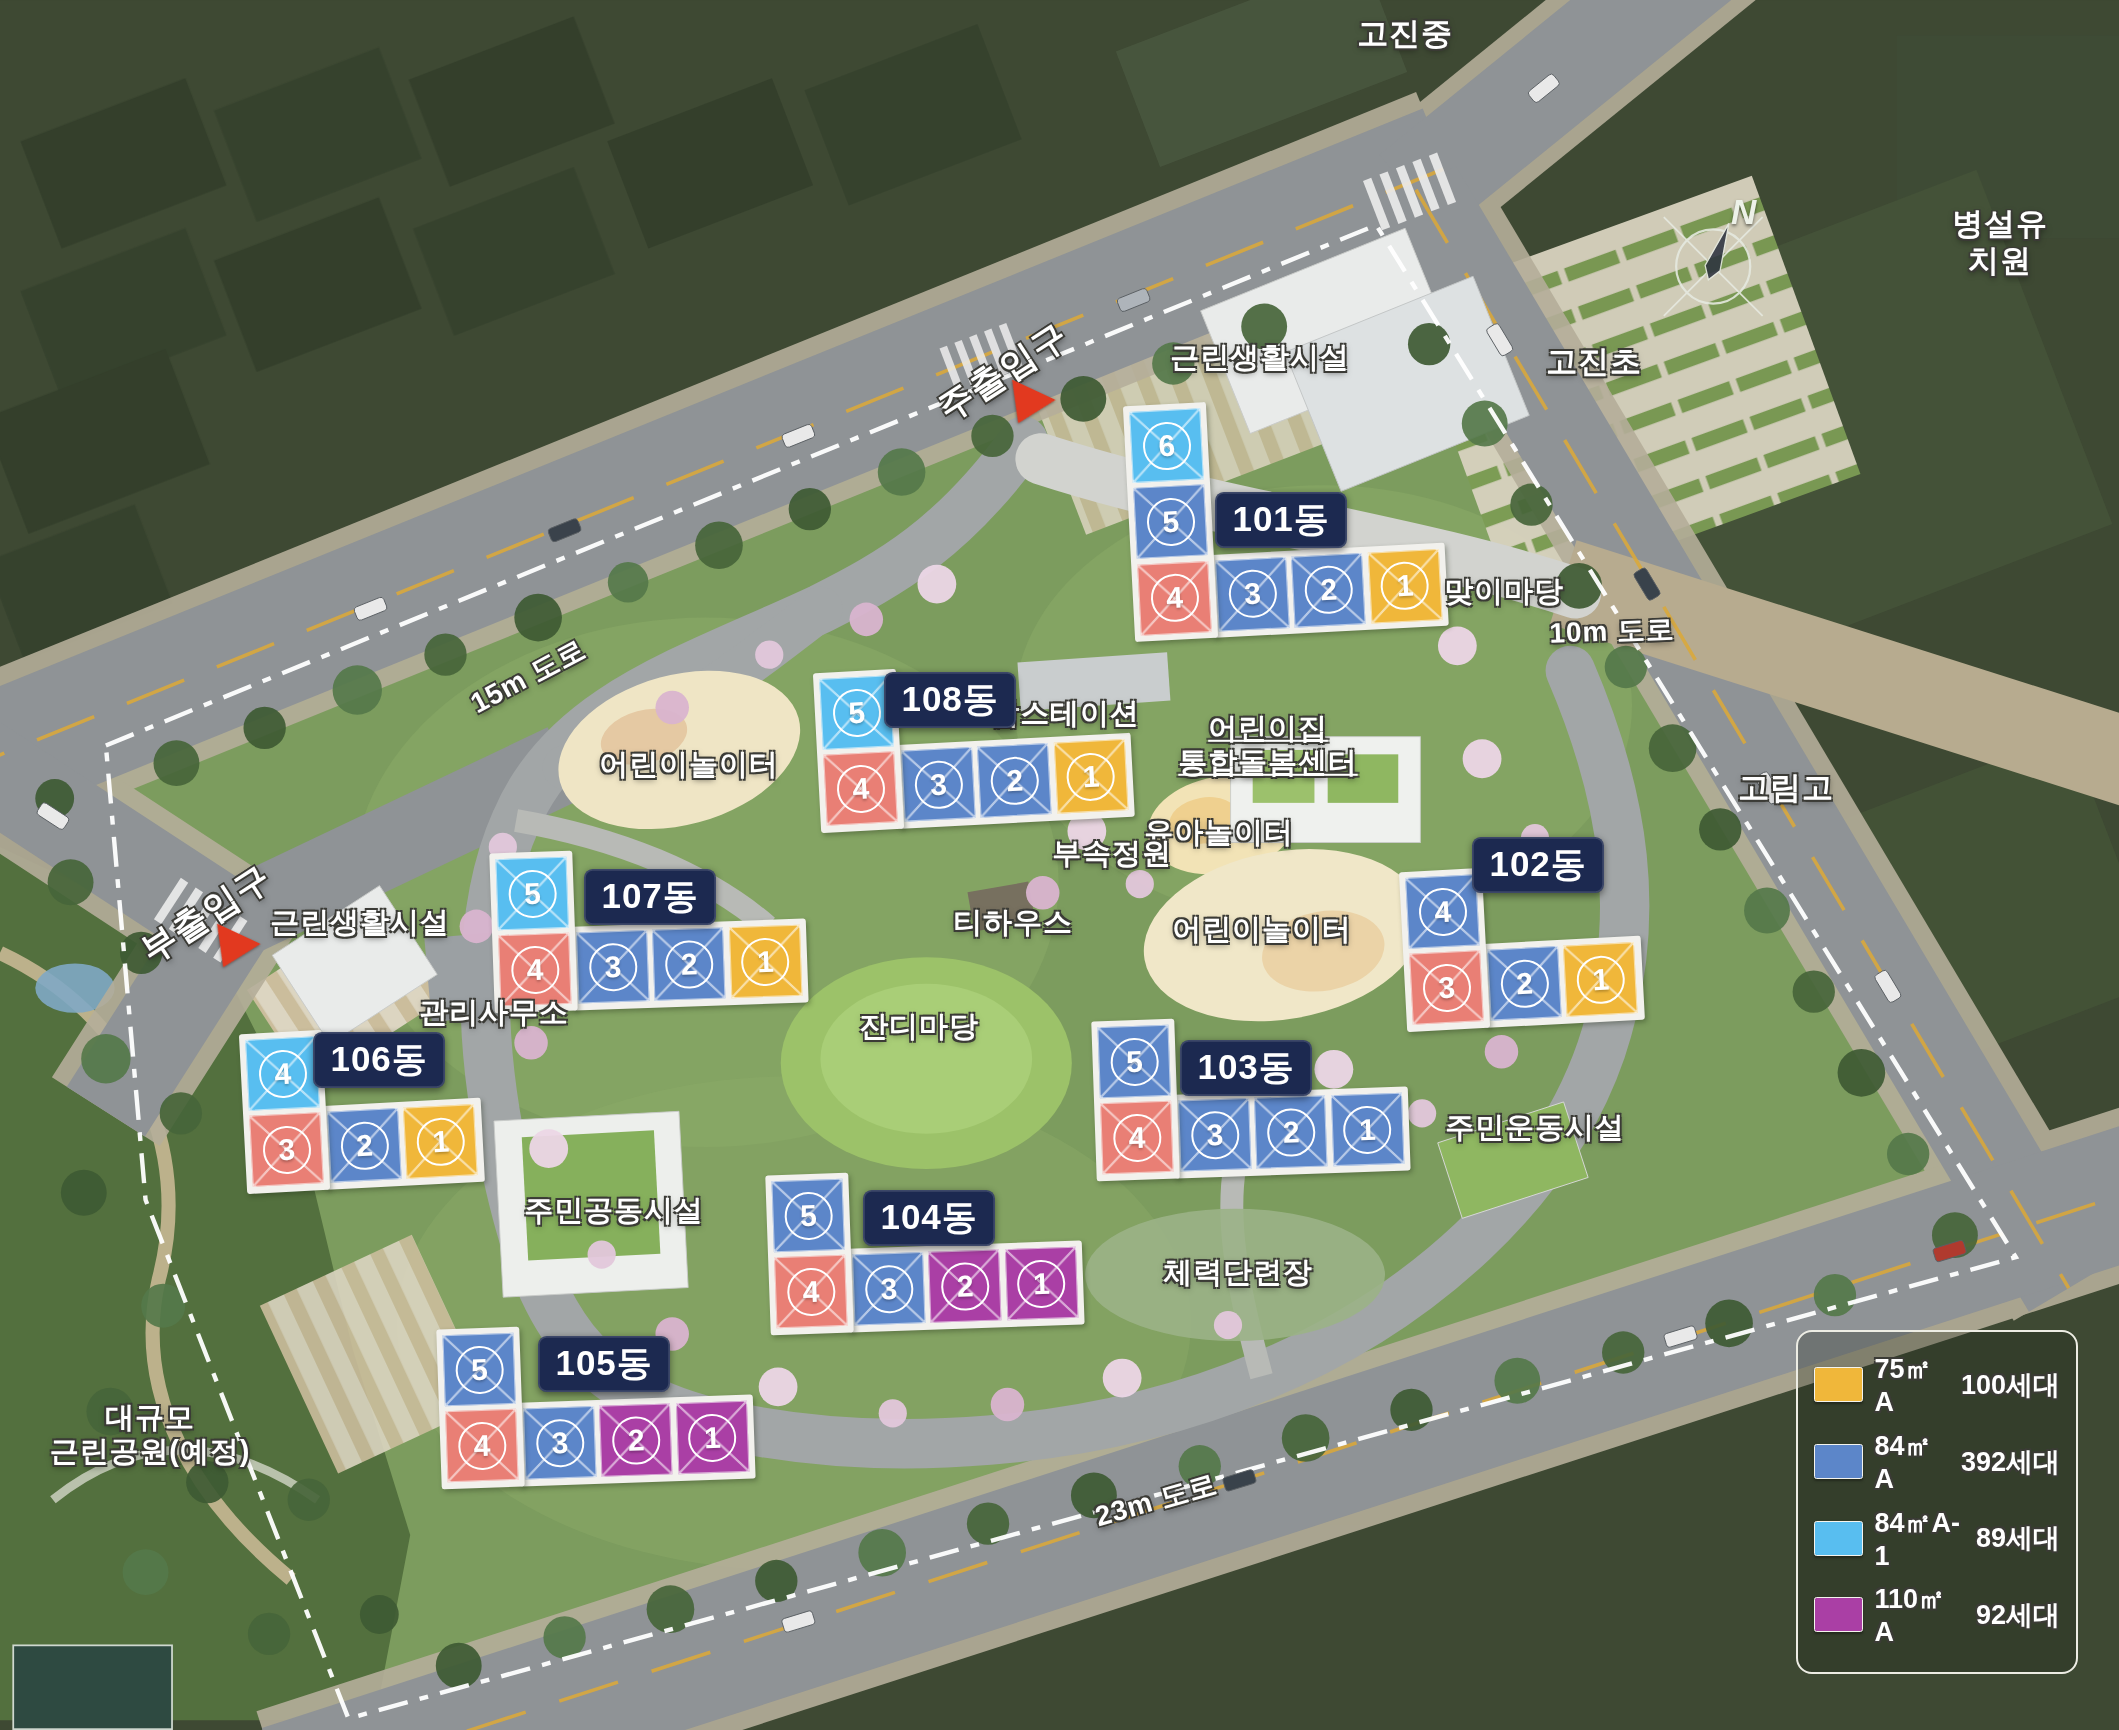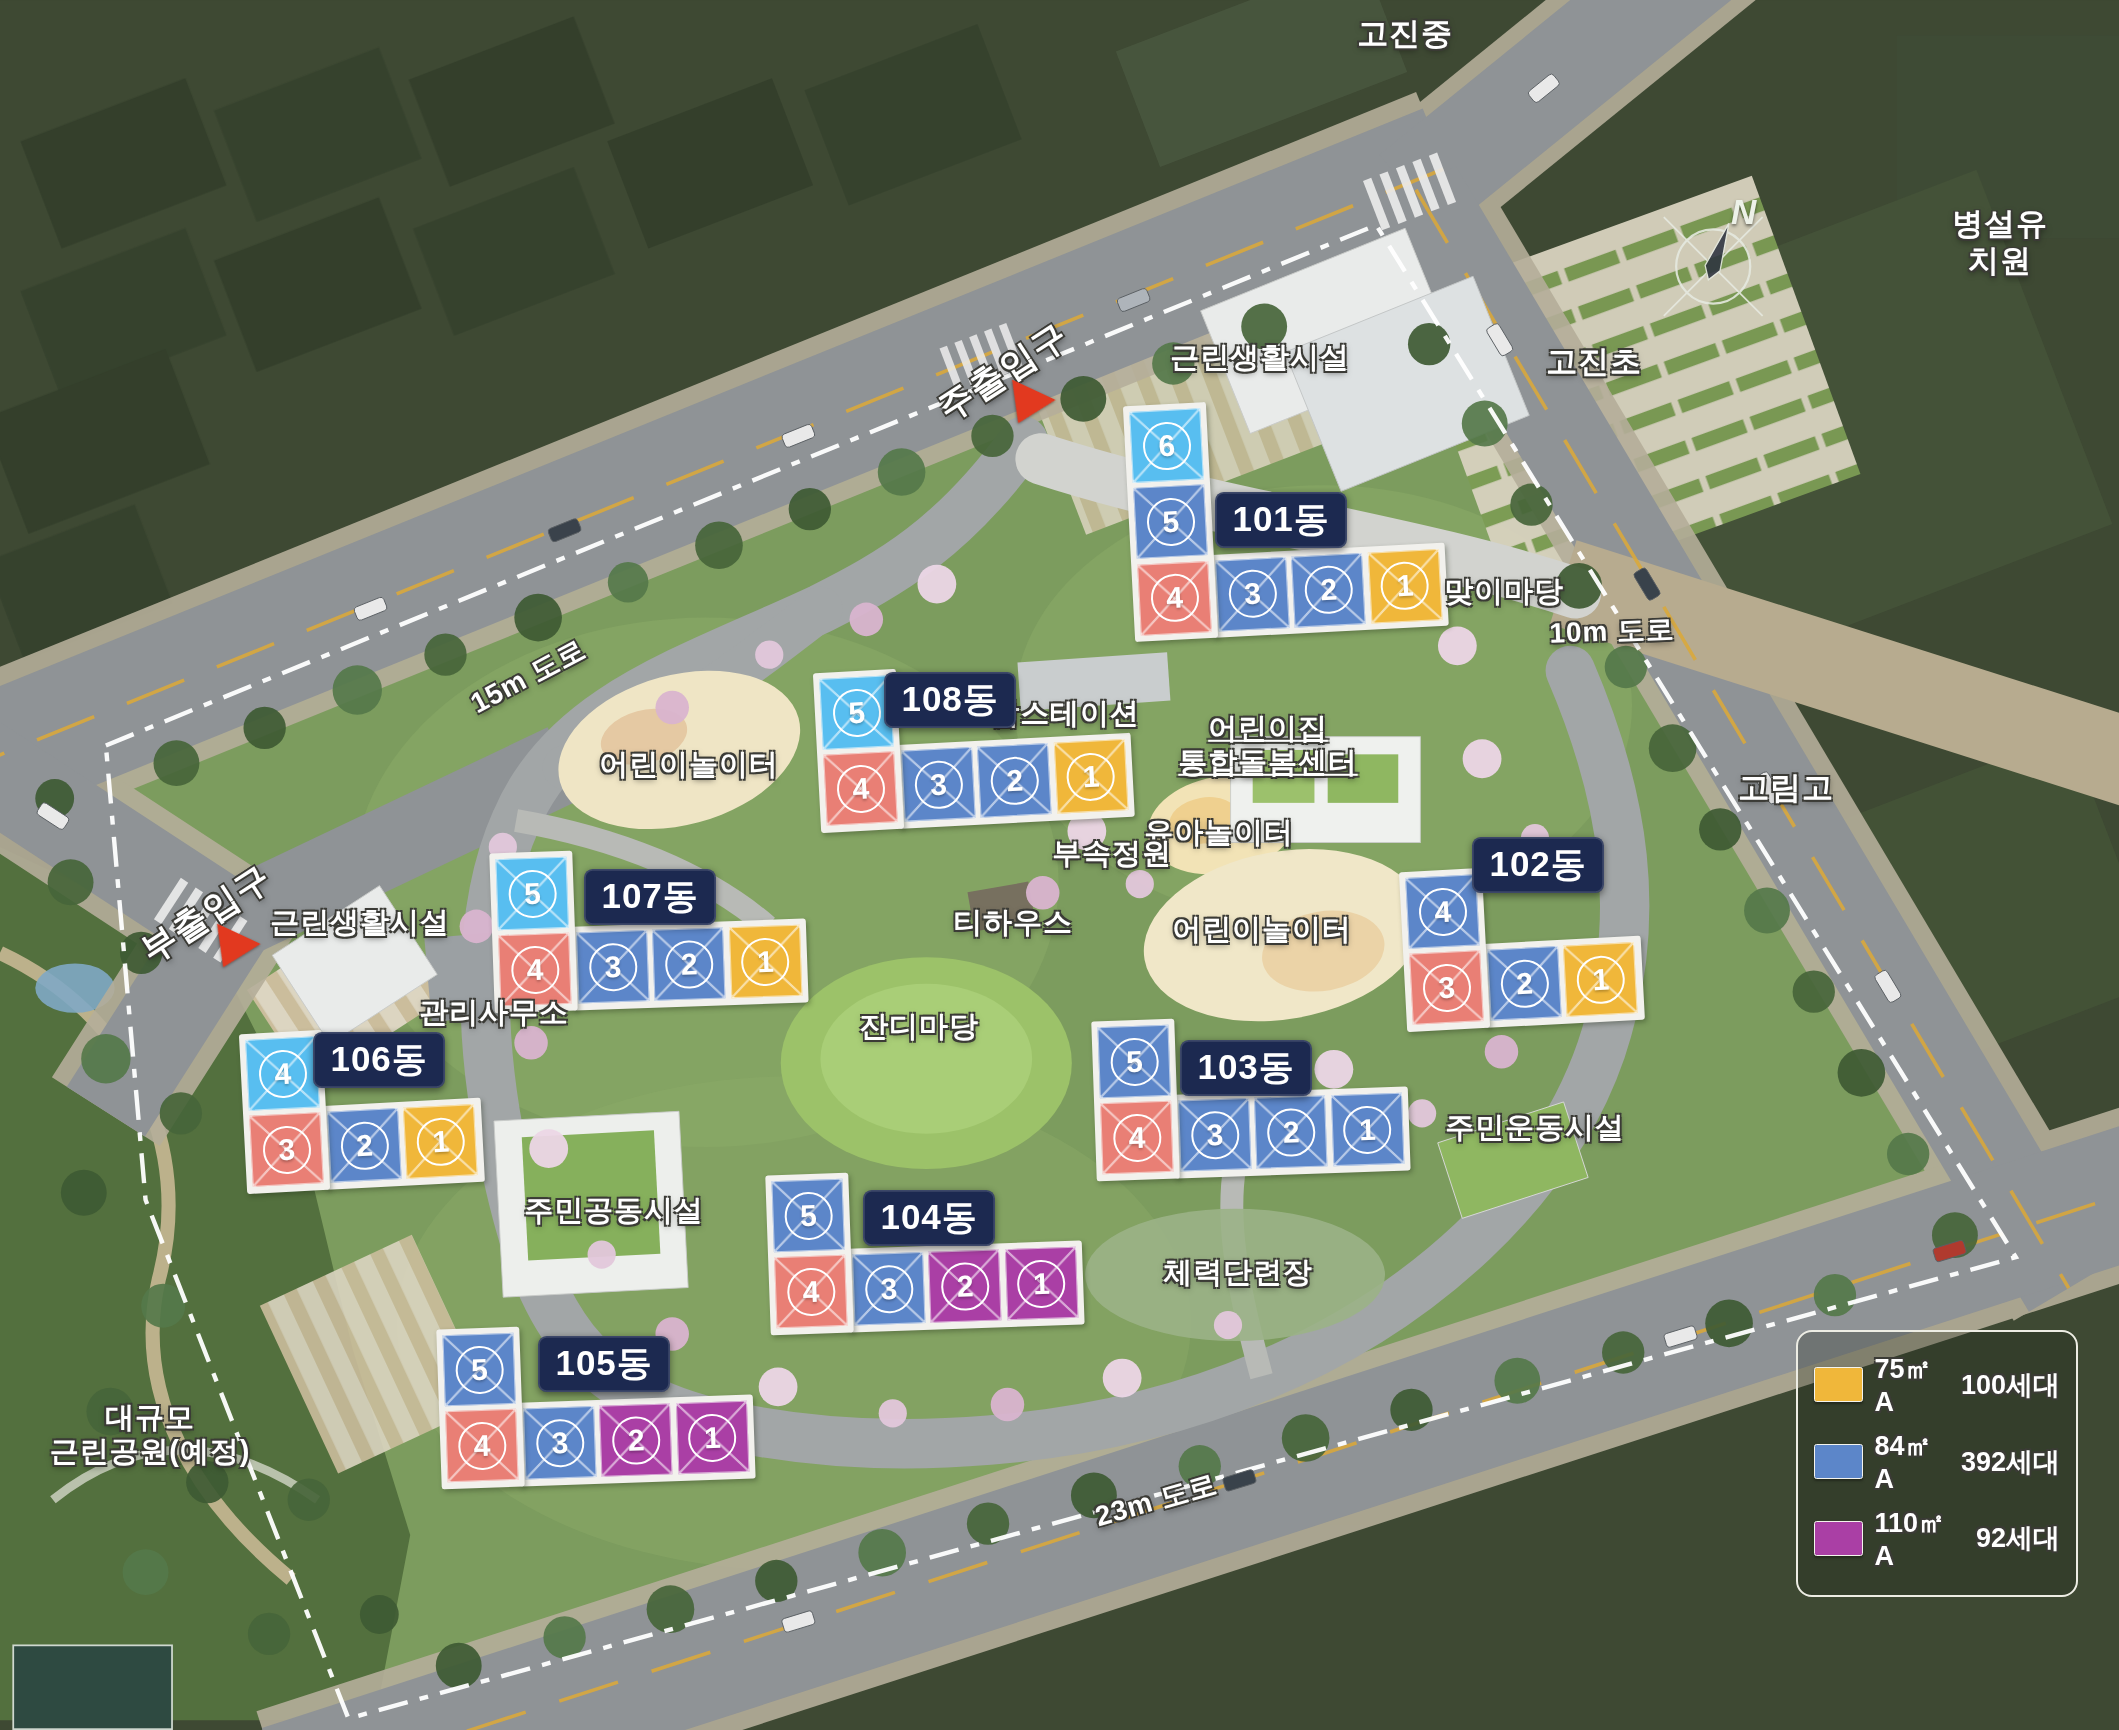--- a/index.html
+++ b/index.html
@@ -523,20 +523,25 @@
           <div class="lchip" style="background-color: rgb(240, 183, 58);"></div>
           <div class="ltype">75㎡A</div>
           <div class="lcount">100세대</div>
         </div>
         <div class="lrow">
           <div class="lchip" style="background-color: rgb(92, 134, 201);"></div>
           <div class="ltype">84㎡A</div>
           <div class="lcount">392세대</div>
         </div>
         <div class="lrow">
+          <div class="lchip" style="background-color: rgb(88, 190, 240);"></div>
+          <div class="ltype">84㎡A-1</div>
+          <div class="lcount">89세대</div>
+        </div>
+        <div class="lrow">
           <div class="lchip" style="background-color: rgb(170, 63, 165);"></div>
           <div class="ltype">110㎡A</div>
           <div class="lcount">92세대</div>
         </div>
       </div>
 
 </div>
 
 </div>
 

